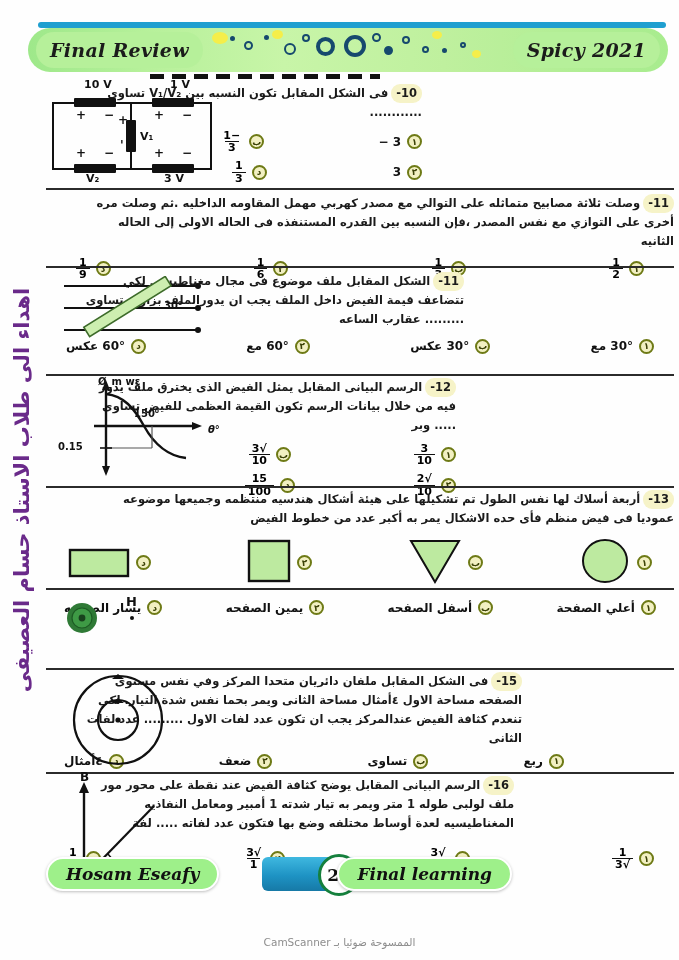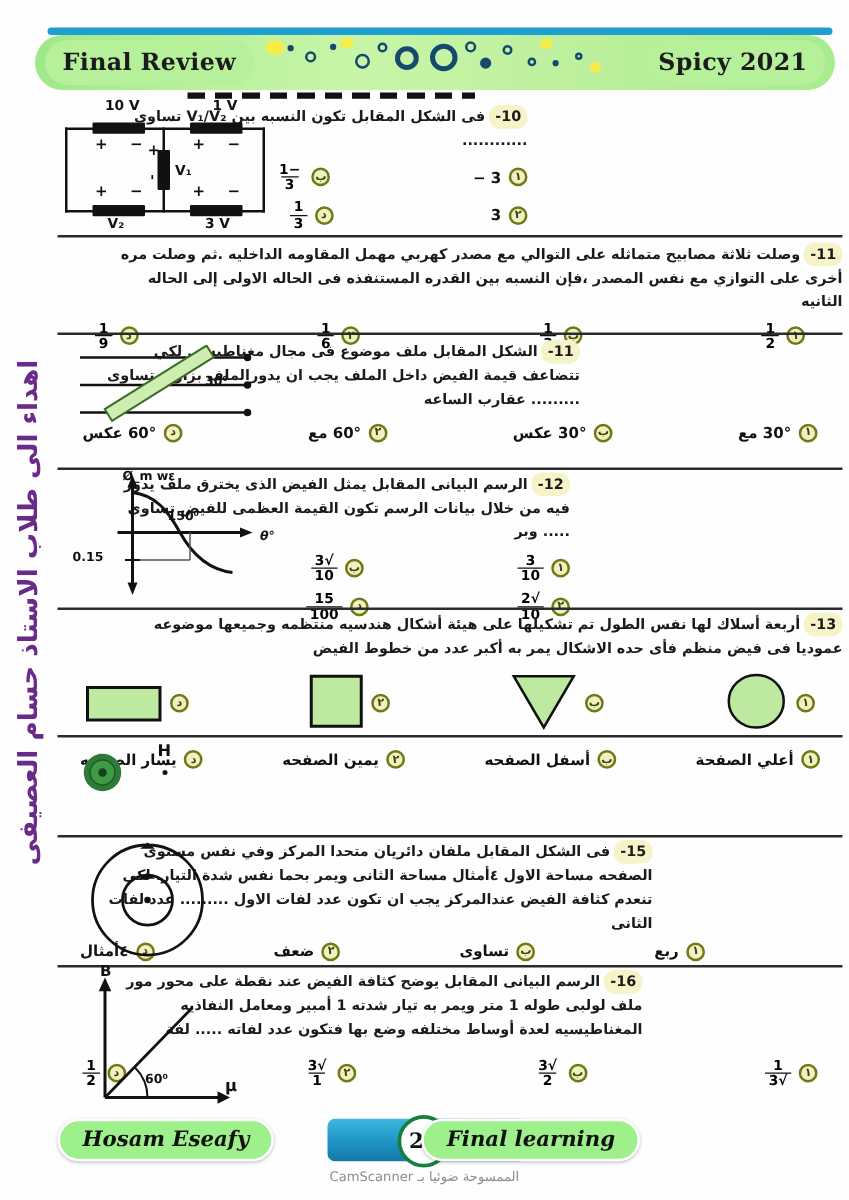--- a/index.html
+++ b/index.html
@@ -65,20 +65,21 @@
   .bub.yel { background: #f5ee4a; border: none; }
   .title-left, .title-right {
     position: absolute;
     top: 10px;
     height: 36px;
     display: flex; align-items: center; justify-content: center;
     padding: 0 14px;
     background: #b6f09a;
     border-radius: 18px;
     font-family: "DejaVu Serif", serif;
+    font-style: italic;
     font-weight: 700;
     font-size: 19px;
     color: #1b1b1b;
     letter-spacing: 0.3px;
   }
   .title-left { left: 8px; }
   .title-right { right: 8px; }
 
   .dash-row {
     position: absolute; left: 150px; top: 74px;
@@ -158,21 +159,21 @@
   
   .circuit { position: absolute; left: 52px; top: 80px; width: 230px; height: 100px; }
   .cw { position: absolute; background: #111; }
   .res {
     position: absolute; background: #111; height: 9px; border-radius: 1px;
   }
   .pm { position: absolute; font-size: 12px; font-weight: 700; color: #111; }
   .vlab { position: absolute; font-size: 11px; font-weight: 700; color: #111; }
 
   
-  .footer { position: absolute; left: 0; top: 895px; width: 552px; height: 65px; padding-left: 32px; }
+  .footer { position: absolute; left: 0; top: 857px; width: 552px; height: 65px; padding-left: 32px; }
   .fbtn {
     position: absolute; top: 0;
     height: 34px; padding: 0 18px;
     display: flex; align-items: center; justify-content: center;
     background: #9ef08a;
     border: 2px solid #ffffff;
     border-radius: 17px;
     box-shadow: 0 1px 3px rgba(0,0,0,.25);
     font-family: "DejaVu Serif", serif;
     font-style: italic; font-weight: 700; font-size: 17px; color: #111;

